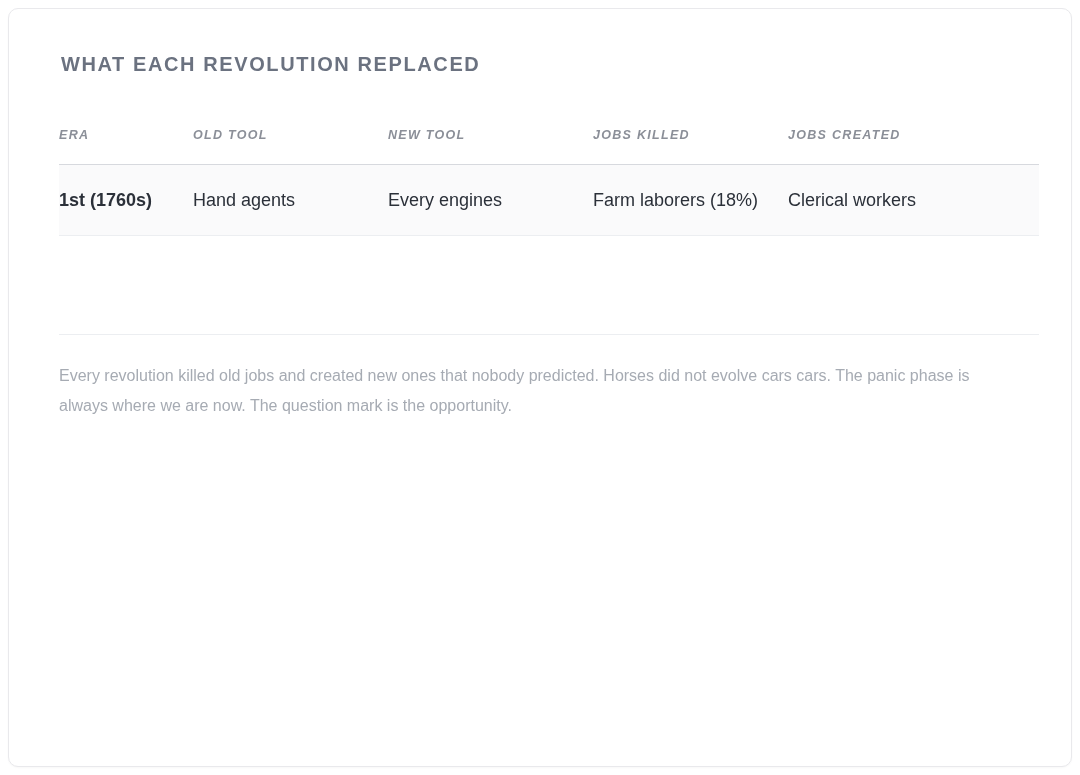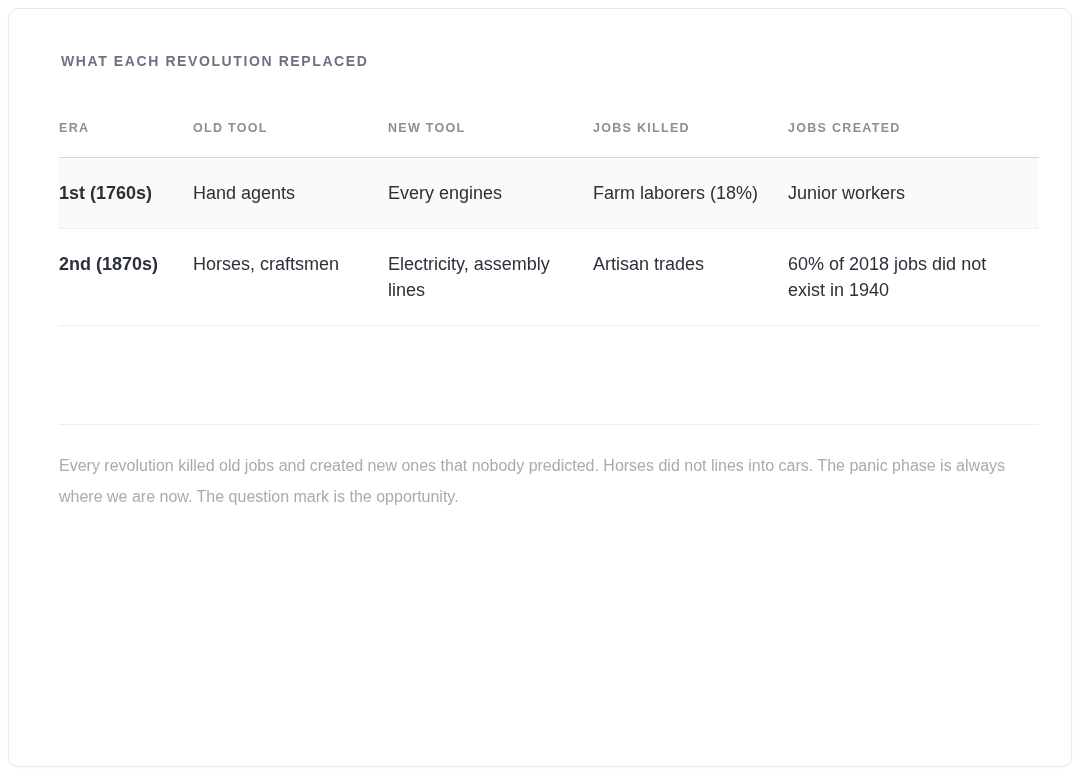--- a/index.html
+++ b/index.html
@@ -26,21 +26,21 @@
     height: 759px;
     background: #ffffff;
     border: 1px solid #e9e9ec;
     border-radius: 10px;
     padding: 44px 50px 0 50px;
     box-shadow: 0 1px 2px rgba(16,24,40,0.03);
     overflow: hidden;
   }
 
   .section-title {
-    font-size: 14px;
+    font-size: 20px;
     font-weight: bold;
     letter-spacing: 1.6px;
     color: #6b7280;
     text-transform: uppercase;
     margin: 0 0 52px 2px;
   }
 
   table.rev-table {
     width: 980px;
     border-collapse: collapse;
@@ -49,20 +49,21 @@
 
   table.rev-table th {
     text-align: left;
     font-size: 12.5px;
     font-weight: bold;
     letter-spacing: 1.3px;
     color: #8b8f98;
     text-transform: uppercase;
     padding: 0 0 22px 0;
     vertical-align: bottom;
+    font-style: italic;
   }
 
   table.rev-table thead tr {
     border-bottom: 1px solid #d7d9de;
   }
 
   table.rev-table td {
     font-size: 18px;
     color: #2b3039;
     line-height: 1.45;
@@ -128,36 +129,29 @@
           <th>JOBS CREATED</th>
         </tr>
       </thead>
       <tbody>
 
         <tr class="shaded">
           <td class="era-cell pad-era">1st (1760s)</td>
           <td>Hand agents</td>
           <td>Every engines</td>
           <td>Farm laborers (18%)</td>
-          <td>Junior workers</td>
+          <td>Clerical workers</td>
         </tr>
 
-        <tr>
-          <td class="era-cell pad-era">2nd (1870s)</td>
-          <td>Horses, craftsmen</td>
-          <td>Electricity, assembly lines</td>
-          <td>Artisan trades</td>
-          <td>60% of 2018 jobs did not exist in 1940</td>
-        </tr>
 
 
 
         <tr class="spacer-row">
           <td colspan="5"></td>
         </tr>
 
       </tbody>
     </table>
 
-    <p class="footnote">Every revolution killed old jobs and created new ones that nobody predicted. Horses did not lines into cars. The panic phase is always where we are now. The question mark is the opportunity.</p>
+    <p class="footnote">Every revolution killed old jobs and created new ones that nobody predicted. Horses did not evolve cars cars. The panic phase is always where we are now. The question mark is the opportunity.</p>
 
   </div>
 </div>
 
 </body></html>

